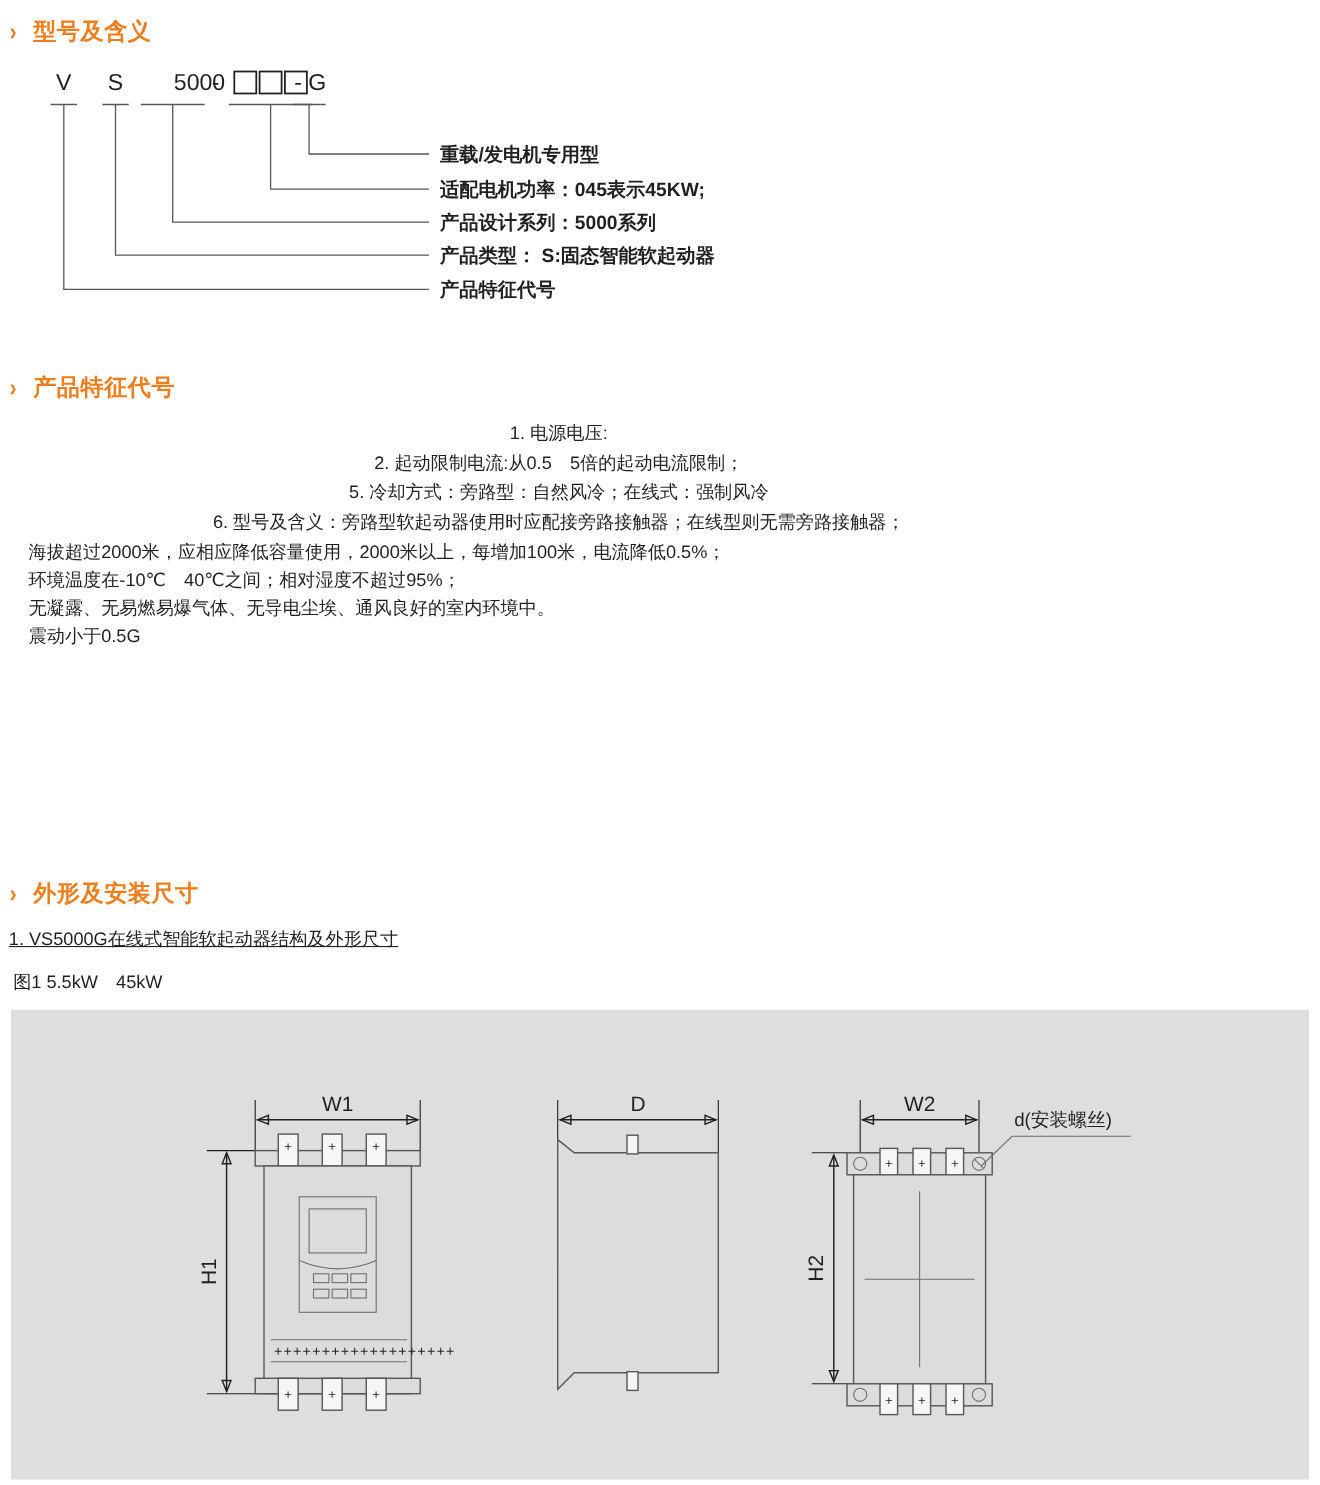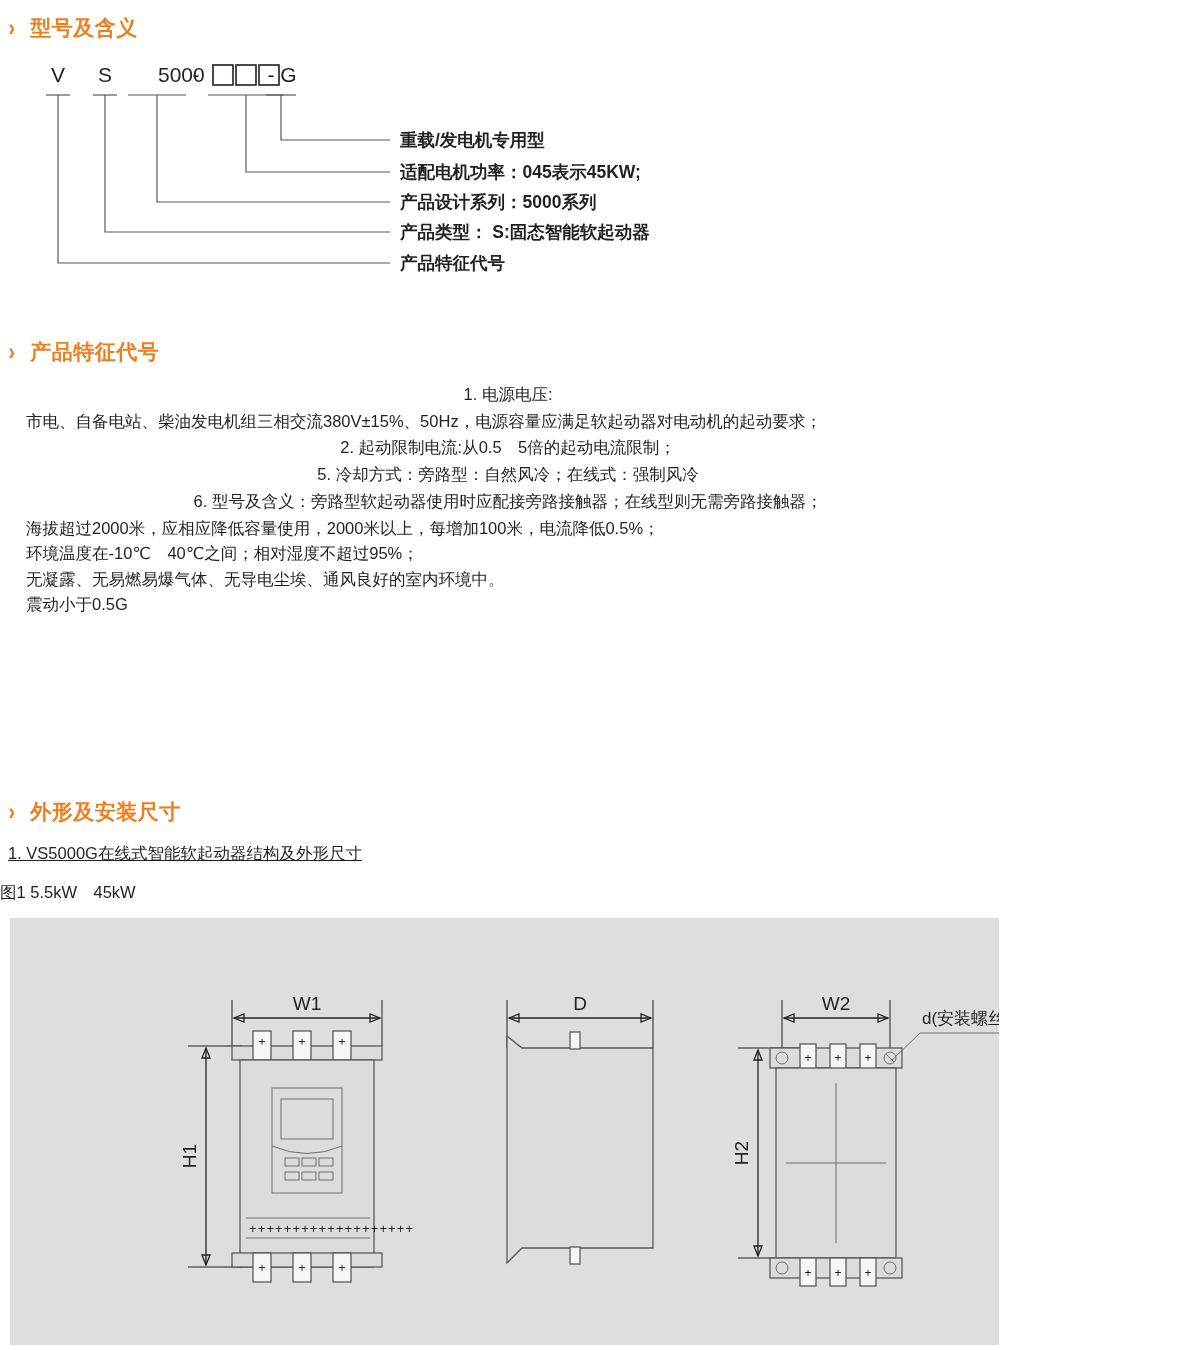--- a/index.html
+++ b/index.html
@@ -40,26 +40,26 @@
   .mc-line{stroke:#58595b;stroke-width:1.2;fill:none;}
   .mc-box{stroke:#231f20;stroke-width:1.6;fill:none;}
 
   
   #spec-list{position:absolute;left:8px;top:382px;width:1000px;}
   .spec-item{font-size:16.5px;line-height:25.5px;color:#231f20;margin:0 0 1.5px 0;white-space:nowrap;text-align:center;}
   .spec-sub{font-size:16.5px;line-height:25.5px;color:#231f20;padding-left:18px;white-space:nowrap;}
 
   
   #dim-note{position:absolute;left:8px;top:843px;font-size:16.5px;color:#231f20;white-space:nowrap;text-decoration:underline;}
-  #fig-caption{position:absolute;left:0;top:882px;font-size:16.5px;color:#231f20;white-space:nowrap;}
+  #fig-caption{position:absolute;left:12px;top:882px;font-size:16.5px;color:#231f20;white-space:nowrap;}
 
   
   #drawing-panel{
     position:absolute;left:10px;top:918px;
-    width:989px;height:427px;
+    width:1180px;height:427px;
     background:#dedede;
     overflow:hidden;
   }
   #drawing-panel svg{display:block;}
   .dw-body{fill:#dcdcdc;stroke:#58595b;stroke-width:1.3;}
   .dw-white{fill:#f6f6f6;stroke:#58595b;stroke-width:1.3;}
   .dw-thin{stroke:#6d6e71;stroke-width:1;fill:none;}
   .dw-dim{stroke:#231f20;stroke-width:1.3;fill:none;}
   .dw-ext{stroke:#231f20;stroke-width:1;fill:none;}
   .dw-plus{font-family:"Liberation Sans","DejaVu Sans",sans-serif;font-size:12px;fill:#231f20;text-anchor:middle;}
@@ -117,21 +117,20 @@
   <div class="sec-head" style="left:8px;top:338px;">
     <span class="chev">›</span>
     <span>产品特征代号</span>
   </div>
 
   <div id="spec-list">
     <div class="spec-item">
       <span>1.</span>
       <span>电源电压:</span>
     </div>
-    <div class="spec-sub">市电、自备电站、柴油发电机组三相交流380V±15%、50Hz，电源容量应满足软起动器对电动机的起动要求；</div>
 
     <div class="spec-item">
       <span>2.</span>
       <span>起动限制电流:从0.5　5倍的起动电流限制；</span>
     </div>
     <div class="spec-item">
       <span>5.</span>
       <span>冷却方式：旁路型：自然风冷；在线式：强制风冷</span>
     </div>
     <div class="spec-item">

